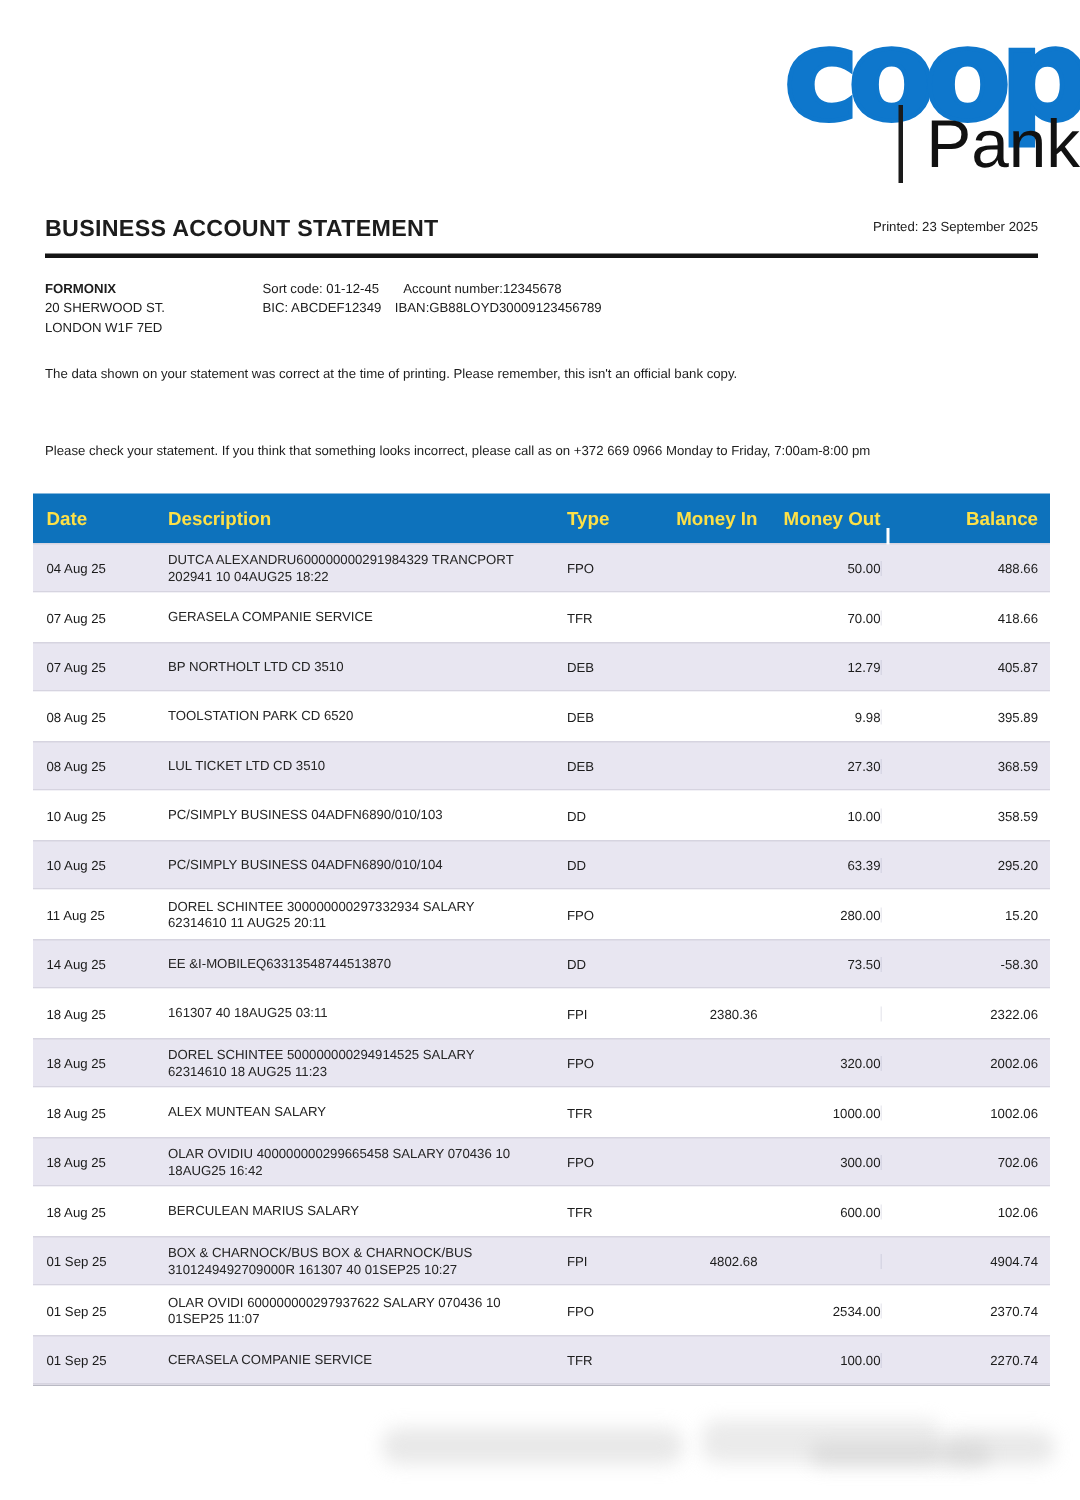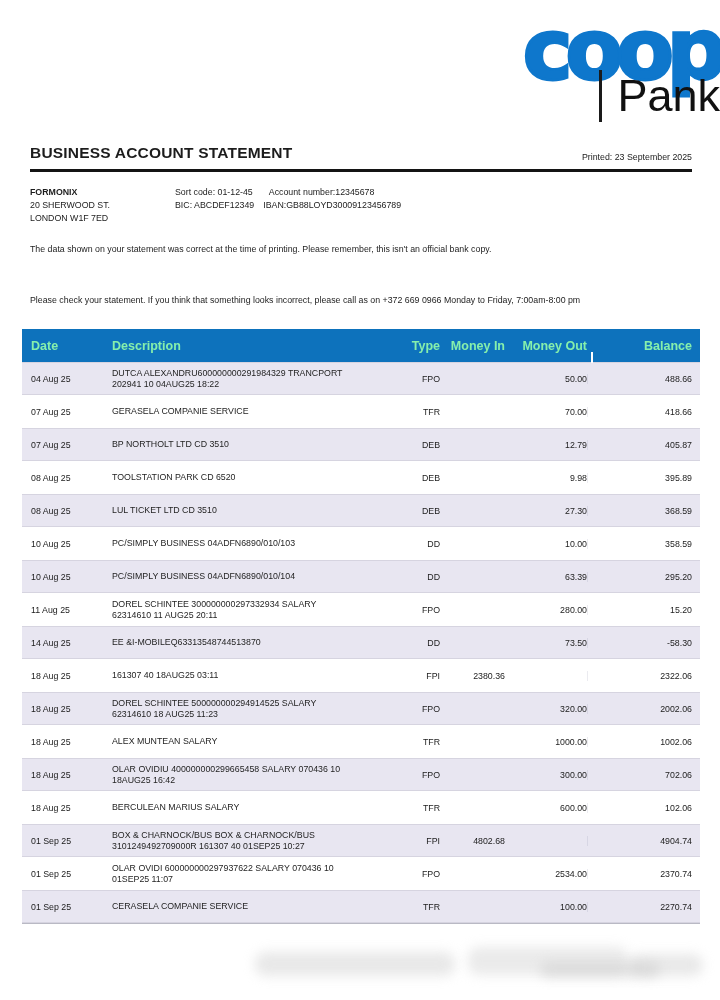--- a/index.html
+++ b/index.html
@@ -46,21 +46,21 @@
     font-weight: 500;
     color: #111;
     letter-spacing: 0px;
   }
 
   
   .title-row {
     margin: 26px 28px 0 30px;
     display: flex;
     justify-content: space-between;
-    align-items: flex-end;
+    align-items: flex-start;
     border-bottom: 3px solid #141414;
     padding-bottom: 7px;
     gap: 12px;
   }
   .page-title { font-size: 15.5px; font-weight: bold; letter-spacing: 0.2px; }
   .printed-date { font-size: 8.8px; color: #222; margin-top: 2px; }
 
   
   .info-row { margin: 14px 30px 0; display: flex; font-size: 8.8px; line-height: 13px; gap: 17px; }
   .addr-block { width: 128px; }
@@ -73,31 +73,31 @@
 
   
   .table {
     margin: 24px 20px 0 22px;
     border-bottom: 1px solid #b9b9c4;
   }
   .t-header {
     display: flex;
     align-items: center;
     background: var(--header-bg);
-    color: #86efac;
+    color: #fde047;
     font-weight: bold;
     font-size: 12.5px;
     height: 33px;
     position: relative;
   }
   .header-tick { position: absolute; left: 569px; bottom: -1px; width: 2px; height: 11px; background: #ffffff; }
 
   .c-date { width: 90px; padding-left: 9px; }
   .c-desc { width: 266px; }
-  .c-type { width: 62px; text-align: right; }
+  .c-type { width: 62px; text-align: left; }
   .c-in   { width: 65px; text-align: right; }
   .c-out  { width: 82px; text-align: right; }
   .c-bal  { flex: 1; text-align: right; padding-right: 8px; }
 
   .row {
     display: flex;
     align-items: center;
     min-height: 33px;
     padding: 4px 0;
     font-size: 8.8px;

